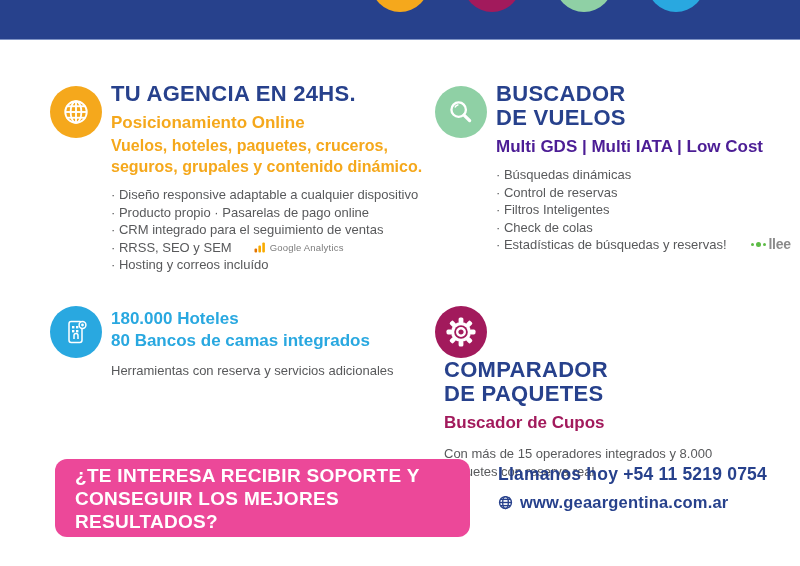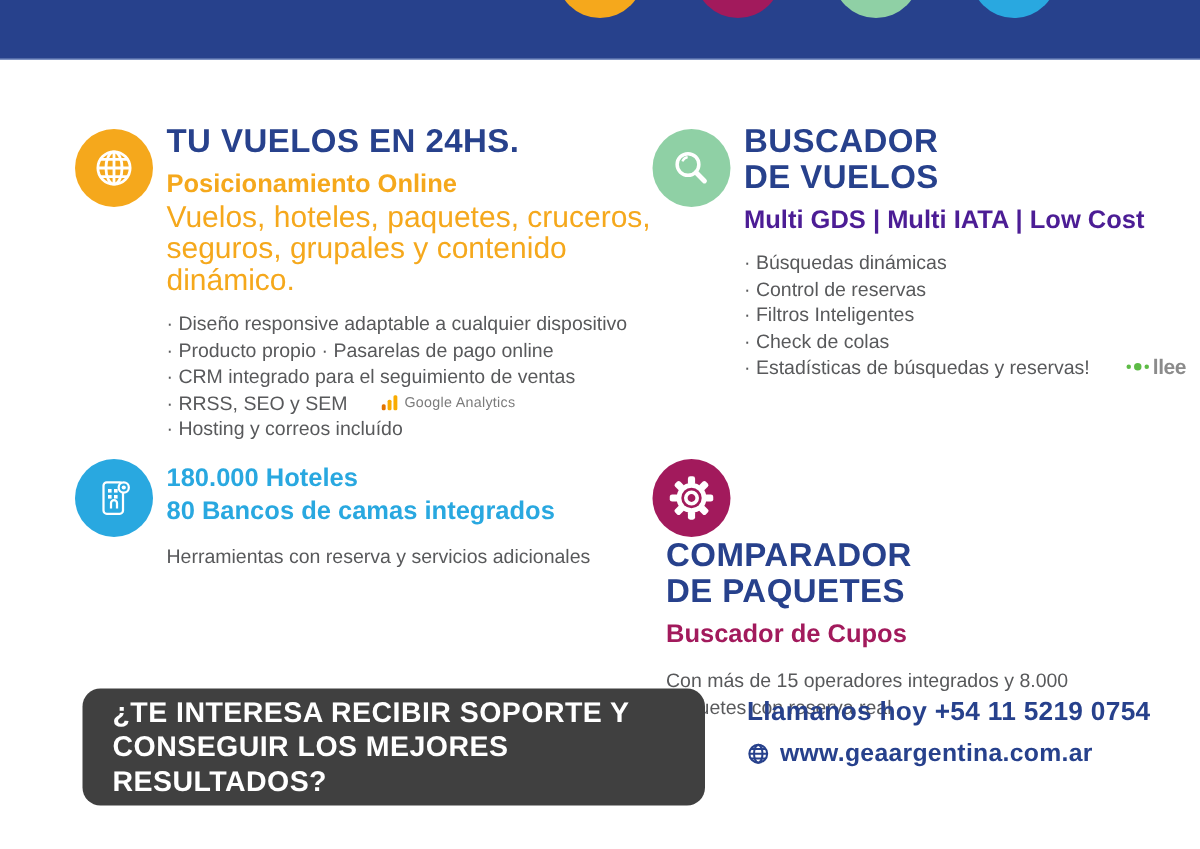--- a/index.html
+++ b/index.html
@@ -13,41 +13,41 @@
   .band-circle { position:absolute; top:-46px; width:58px; height:58px; border-radius:50%; }
 
   
   .section { position:absolute; display:flex; align-items:flex-start; }
   .icon-circle { flex:0 0 52px; width:52px; height:52px; border-radius:50%;
     display:flex; align-items:center; justify-content:center; margin-top:4px; }
   .section-body { margin-left:9px; }
   .title { font-size:22px; font-weight:bold; color:#27418C; line-height:24px;
     letter-spacing:0.3px; }
   .subtitle { font-size:17px; font-weight:bold; line-height:21px; margin-top:6px; }
-  .highlight { font-size:20px; font-weight:normal; line-height:21px; margin-top:2px; }
+  .highlight { font-size:16px; font-weight:bold; line-height:21px; margin-top:2px; }
   .stat { font-size:17px; font-weight:bold; line-height:22px; }
   .bullets { margin-top:9px; }
   .bullet { font-size:13px; color:#58595B; line-height:17.5px; white-space:nowrap; }
   .bullet-row { display:flex; align-items:flex-start; gap:16px; }
   .note { font-size:13px; color:#58595B; line-height:18px; margin-top:10px; }
 
   
   .ga-logo { display:inline-flex; align-items:center; gap:4px; margin-left:6px; }
   .ga-label { font-size:9.5px; color:#7b7b7b; letter-spacing:0.2px; }
   .lleego { display:inline-flex; align-items:center; margin-left:8px; }
   .lleego-dots { display:inline-flex; align-items:center; gap:2px; margin-right:3px; }
   .ldot { width:3px; height:3px; border-radius:50%; background:#5DBB46; }
   .ldot.big { width:5px; height:5px; }
   .lleego-text { font-size:14px; font-weight:bold; letter-spacing:-0.3px; }
   .lleego-gray { color:#8b8b8b; }
   .lleego-green { color:#a16207;margin-left:13px; }
 
   
   .cta-banner { position:absolute; left:55px; top:459px; width:415px; height:78px;
-    background:#404040; border-radius:12px; display:flex; flex-direction:column;
+    background:#ec4899; border-radius:12px; display:flex; flex-direction:column;
     justify-content:center; padding-left:20px; cursor:pointer; }
   .cta-line { color:#fff; font-size:19px; font-weight:bold; line-height:23px;
     letter-spacing:0.3px; }
   .contact { position:absolute; left:498px; top:464px; }
   .phone { font-size:17.5px; font-weight:bold; color:#27418C; letter-spacing:0.2px; }
   .website-row { display:flex; align-items:center; gap:7px; margin-top:8px; }
   .website { font-size:16.5px; font-weight:bold; color:#27418C; letter-spacing:0.2px; }
 
   svg { display:block; }
 </style>
@@ -69,21 +69,21 @@
         <circle cx="12" cy="12" r="8.6"></circle>
         <ellipse cx="12" cy="12" rx="4.3" ry="8.6"></ellipse>
         <line x1="3.4" y1="12" x2="20.6" y2="12"></line>
         <line x1="4.6" y1="7.4" x2="19.4" y2="7.4"></line>
         <line x1="4.6" y1="16.6" x2="19.4" y2="16.6"></line>
         <line x1="12" y1="3.4" x2="12" y2="20.6"></line>
       </svg>
     </div>
     <div class="section-body">
       <div class="title">
-        <span style="display:block;">TU VUELOS EN 24HS.</span>
+        <span style="display:block;">TU AGENCIA EN 24HS.</span>
       </div>
       <div class="subtitle" style="color:#F5A81C;">Posicionamiento Online</div>
       <div class="highlight" style="color:#F5A81C; width:330px;">Vuelos, hoteles, paquetes, cruceros, seguros, grupales y contenido dinámico.</div>
       <div class="bullets">
         <div class="bullet">· Diseño responsive adaptable a cualquier dispositivo</div>
         <div class="bullet">· Producto propio · Pasarelas de pago online</div>
         <div class="bullet">· CRM integrado para el seguimiento de ventas</div>
         <div class="bullet bullet-row">
           <span>· RRSS, SEO y SEM</span>
           <span class="ga-logo">

